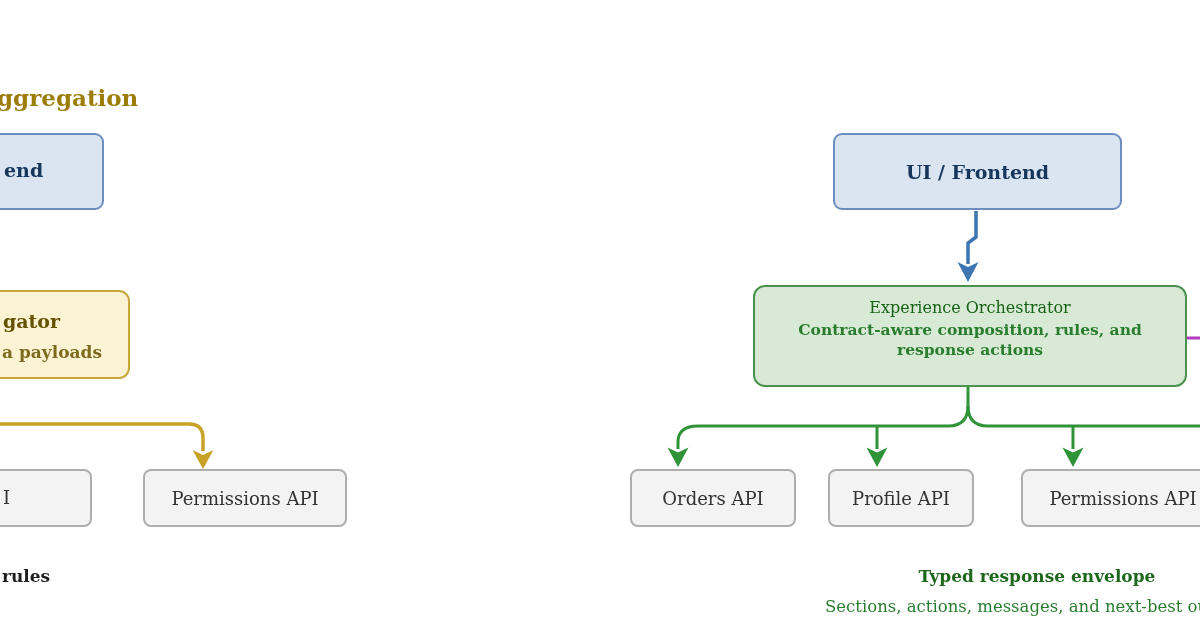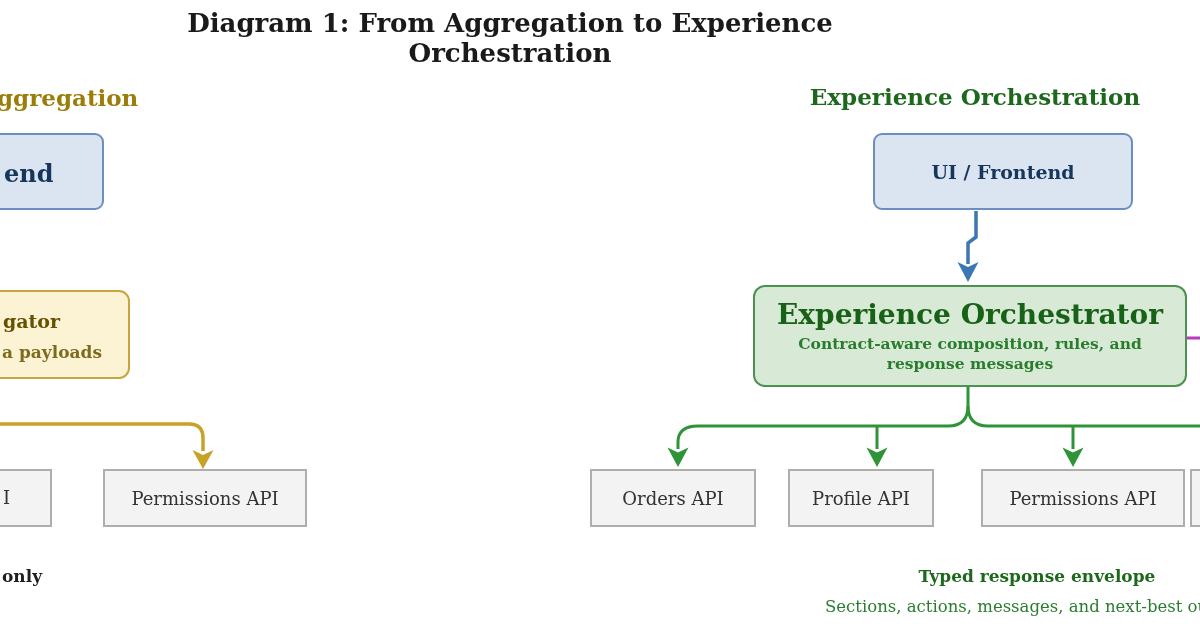--- a/index.html
+++ b/index.html
@@ -18,37 +18,37 @@
   .abs{position:absolute;}
   .title{top:8px;left:85px;width:850px;text-align:center;font-size:26px;font-weight:bold;color:var(--title_text);}
   .heading{font-size:23px;font-weight:bold;white-space:nowrap;}
   .heading-left{top:84px;left:-3px;color:var(--gold_heading);}
   .heading-right{top:83px;left:775px;width:400px;text-align:center;color:var(--green_heading);}
   .node{position:absolute;border-radius:9px;}
   .frontend-box{border:2.5px solid var(--blue_border);background:var(--blue_fill);
     display:flex;align-items:center;justify-content:center;
     font-size:19px;font-weight:bold;color:var(--navy_text);}
   .frontend-left{left:-160px;top:133px;width:264px;height:77px;}
-  .frontend-right{left:833px;top:133px;width:260px;height:77px;margin-left:40px;}
+  .frontend-right{left:833px;top:133px;width:289px;height:77px;}
   .frag{position:absolute;white-space:nowrap;}
-  .frag-end{left:4px;top:159px;font-size:24px;font-weight:bold;color:var(--navy_text);}
+  .frag-end{left:4px;top:159px;font-size:19px;font-weight:bold;color:var(--navy_text);}
   .aggregator-box{left:-170px;top:290px;width:300px;height:89px;border-radius:11px;
     border:2.5px solid var(--yellow_border);background:var(--yellow_fill);}
   .frag-gator{left:3px;top:310px;font-size:19px;font-weight:bold;color:var(--yellow_text);}
   .frag-payloads{left:2px;top:342px;font-size:17px;font-weight:bold;color:var(--yellow_subtext);}
   .orchestrator-box{left:753px;top:285px;width:434px;height:102px;border-radius:12px;
     border:2.5px solid var(--green_border);background:var(--green_fill);
     text-align:center;padding-top:11px;}
-  .orchestrator-title{font-size:28px;font-weight:bold;color:var(--green_text);}
+  .orchestrator-title{font-size:16px;font-weight:normal;color:var(--green_text);}
   .orchestrator-sub{width:380px;margin:3px auto 0;font-size:15.5px;font-weight:bold;
     line-height:1.32;color:var(--green_subtext);}
-  .api-box{position:absolute;top:469px;height:58px;border-radius:0;
+  .api-box{position:absolute;top:469px;height:58px;border-radius:8px;
     border:2px solid var(--gray_border);background:var(--gray_fill);
     display:flex;align-items:center;justify-content:center;
-    font-size:18px;color:var(--gray_text);}
+    font-size:18px;color:var(--gray_text);margin-left:40px;}
   .api-cut-left{left:-140px;width:192px;}
   .api-perm-left{left:103px;width:204px;}
   .api-orders{left:590px;width:166px;}
   .api-profile{left:788px;width:146px;}
   .api-perm-right{left:981px;width:204px;}
   .api-sliver{left:1190px;width:120px;}
   .frag-i{left:3px;top:487px;font-size:18px;color:var(--gray_text);}
   .fn-left-1{left:2px;top:566px;font-size:17px;font-weight:bold;color:var(--footnote_dark);}
   .fn-left-2{left:2px;top:597px;font-size:17px;color:var(--footnote_gray);}
   .fn-right-1{left:850px;top:566px;width:374px;text-align:center;font-size:17px;
@@ -83,43 +83,41 @@
     </g>
     <g>
       <path d="M968 406 Q968 426 988 426 H 1202" fill="none" stroke="var(--green_arrow)" stroke-width="3"></path>
       <path d="M1073 426 V 449" fill="none" stroke="var(--green_arrow)" stroke-width="3"></path>
       <path d="M1073 467 L1062.5 447.5 L1073 452.5 L1083.5 447.5 Z" fill="var(--green_arrow)"></path>
     </g>
 
     <path d="M1187 338 H 1202" fill="none" stroke="var(--magenta_line)" stroke-width="3"></path>
   </svg>
 
-  <div class="abs title">Diagram 1: From Aggregation to Experience Orchestration</div>
 
   <div class="abs heading heading-left">ggregation</div>
-  <div class="abs heading heading-right">Experience Orchestration</div>
 
   <div class="node frontend-box frontend-left"></div>
   <div class="frag frag-end">end</div>
 
   <div class="node aggregator-box"></div>
   <div class="frag frag-gator">gator</div>
   <div class="frag frag-payloads">a payloads</div>
 
   <div class="api-box api-cut-left"></div>
   <div class="frag frag-i">I</div>
   <div class="api-box api-perm-left">Permissions API</div>
 
-  <div class="frag fn-left-1">only</div>
+  <div class="frag fn-left-1">rules</div>
 
   <div class="node frontend-box frontend-right">UI / Frontend</div>
 
   <div class="node orchestrator-box">
     <div class="orchestrator-title">Experience Orchestrator</div>
-    <div class="orchestrator-sub">Contract-aware composition, rules, and response messages</div>
+    <div class="orchestrator-sub">Contract-aware composition, rules, and response actions</div>
   </div>
 
   <div class="api-box api-orders">Orders API</div>
   <div class="api-box api-profile">Profile API</div>
   <div class="api-box api-perm-right">Permissions API</div>
   <div class="api-box api-sliver"></div>
 
   <div class="abs fn-right-1">Typed response envelope</div>
   <div class="abs fn-right-2">Sections, actions, messages, and next-best out</div>
 

